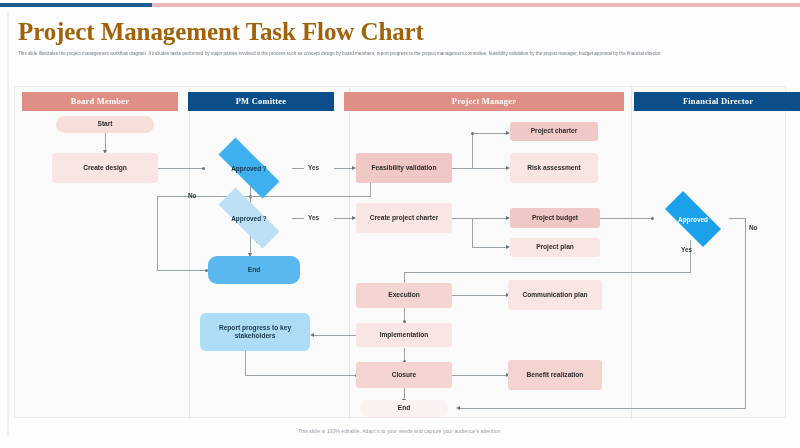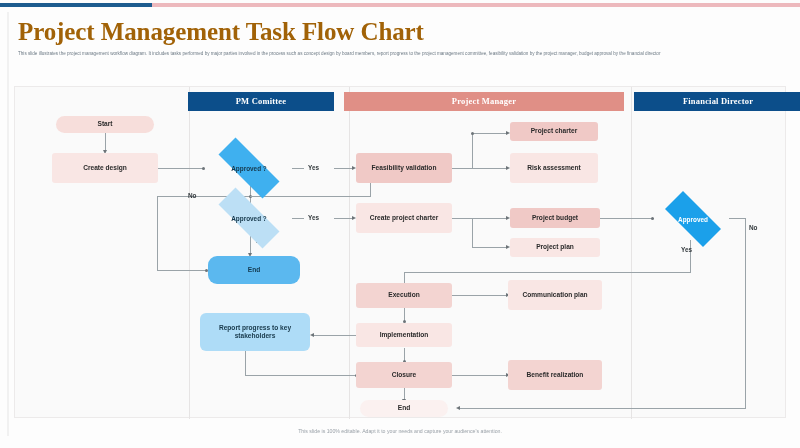--- a/index.html
+++ b/index.html
@@ -190,20 +190,21 @@
 
   <div class="title">Project Management Task Flow Chart</div>
   <div class="subtitle">This slide illustrates the project management workflow diagram. It includes tasks performed by major parties involved in the process such as concept design by board members, report progress to the project management committee, feasibility validation by the project manager, budget approval by the financial director</div>
 
   <div class="frame">
     <div class="col-div" style="left:174px"></div>
     <div class="col-div" style="left:334px"></div>
     <div class="col-div" style="left:616px"></div>
   </div>
 
+  <div class="lane-head lane-pink" style="left:22px;  width:156px;">Board Member</div>
   <div class="lane-head lane-blue" style="left:188px; width:146px;">PM Comittee</div>
   <div class="lane-head lane-pink" style="left:344px; width:280px;text-align:center;">Project Manager</div>
   <div class="lane-head lane-blue" style="left:634px; width:168px;">Financial Director</div>
 
   <div class="ln lnv" style="left:105px; top:132px; height:19px;"></div>
   <div class="arr arr-d" style="left:103px; top:150px;"></div>
 
   <div class="ln lnh" style="left:158px; top:168px; width:46px;"></div>
   <div class="dot" style="left:202px; top:166.5px;"></div>
 

